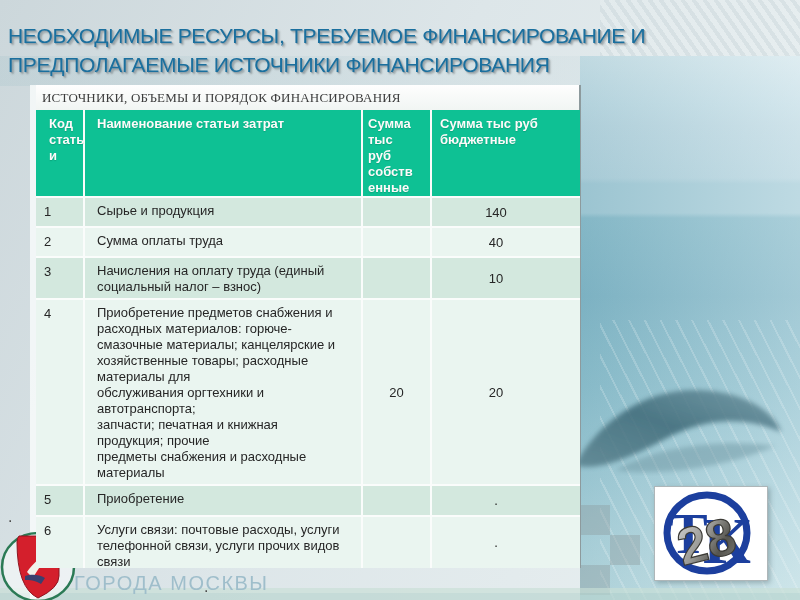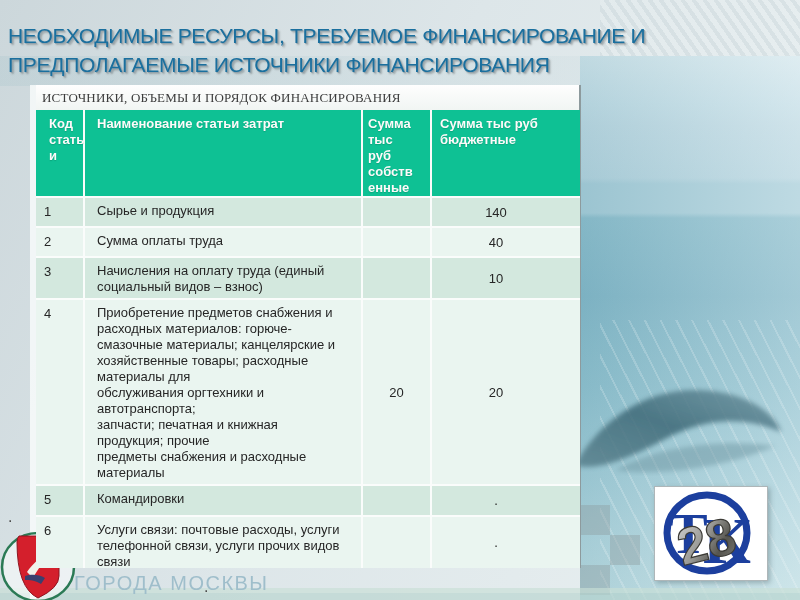--- a/index.html
+++ b/index.html
@@ -132,21 +132,21 @@
     <div class="trow rowB h28">
       <div class="cell c1">2</div>
       <div class="cell c2">Сумма оплаты труда</div>
       <div class="cell c3"></div>
       <div class="cell c4">40</div>
     </div>
 
     <div class="trow rowA h40">
       <div class="cell c1">3</div>
       <div class="cell c2">Начисления на оплату труда (единый
-социальный видов – взнос)</div>
+социальный налог – взнос)</div>
       <div class="cell c3"></div>
       <div class="cell c4">10</div>
     </div>
 
     <div class="trow rowB h184">
       <div class="cell c1">4</div>
       <div class="cell c2">Приобретение предметов снабжения и
 расходных материалов: горюче-
 смазочные материалы; канцелярские и
 хозяйственные товары; расходные
@@ -156,21 +156,21 @@
 запчасти; печатная и книжная
 продукция; прочие
 предметы снабжения и расходные
 материалы</div>
       <div class="cell c3">20</div>
       <div class="cell c4">20</div>
     </div>
 
     <div class="trow rowA h29">
       <div class="cell c1">5</div>
-      <div class="cell c2">Командировки</div>
+      <div class="cell c2">Приобретение</div>
       <div class="cell c3"></div>
       <div class="cell c4">.</div>
     </div>
 
     <div class="trow rowB h51">
       <div class="cell c1">6</div>
       <div class="cell c2">Услуги связи: почтовые расходы, услуги
 телефонной связи, услуги прочих видов
 связи</div>
       <div class="cell c3"></div>

